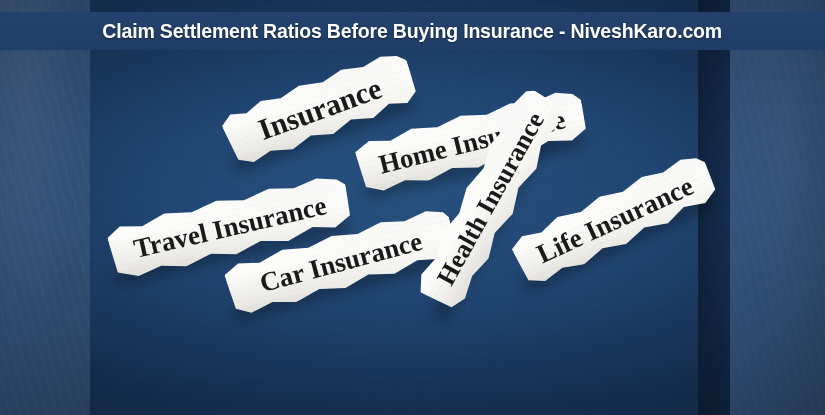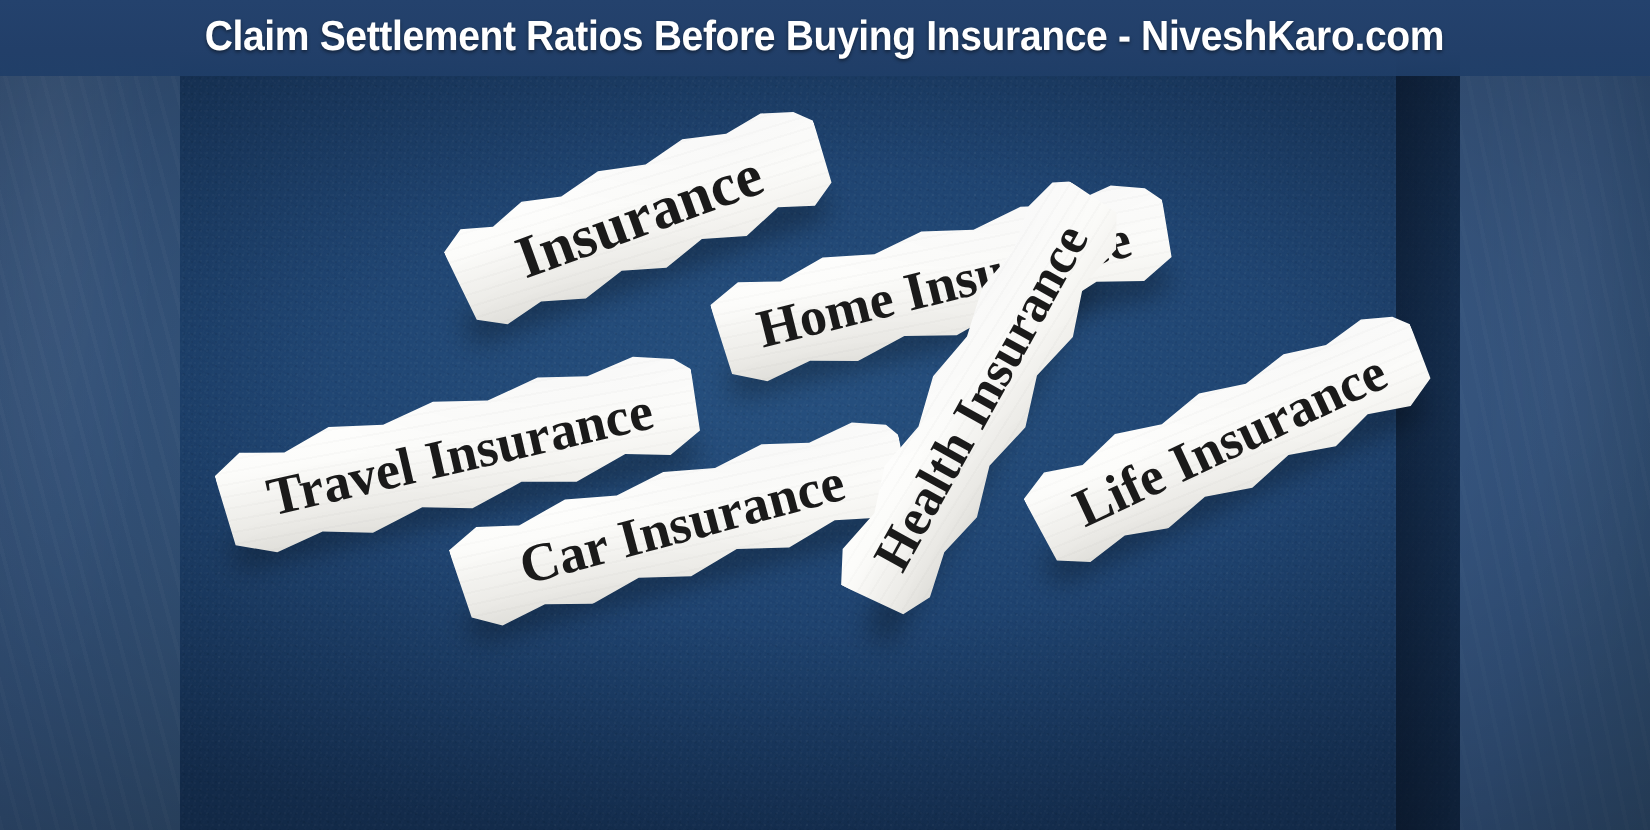--- a/index.html
+++ b/index.html
@@ -84,21 +84,21 @@
     position: absolute; inset: 0;
     opacity: .45;
     background-image:
       repeating-linear-gradient(78deg, rgba(255,255,255,.045) 0 2px, transparent 2px 9px),
       radial-gradient(ellipse at 60% 30%, rgba(255,255,255,.09), transparent 62%);
   }
 
   
   .title-bar {
     position: absolute;
-    left: 0; right: 0; top: 0;
+    left: 0; right: 0; top: 12px;
     height: 38px;
     background: linear-gradient(180deg, #24426d 0%, #223f69 65%, rgba(31,62,104,.92) 100%);
     display: flex;
     align-items: center;
     justify-content: center;
     z-index: 40;
   }
   .title-text {
     color: #ffffff;
     font-family: "Liberation Sans", sans-serif;

